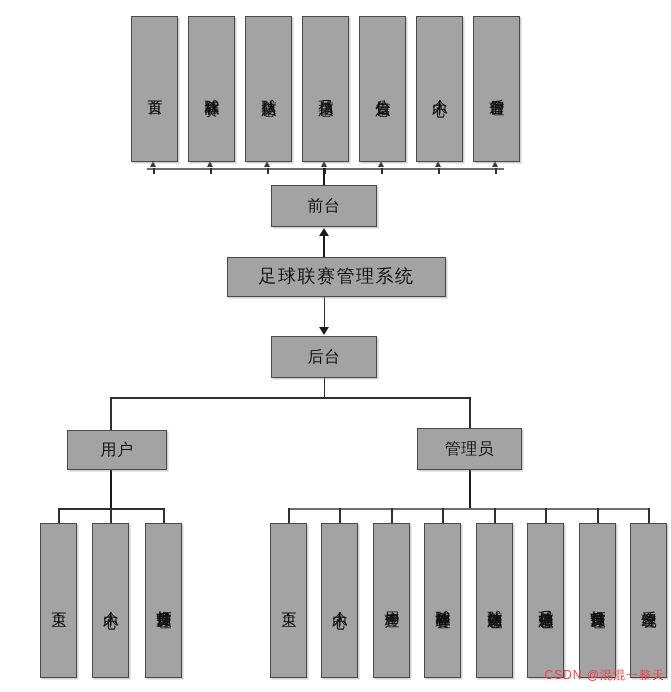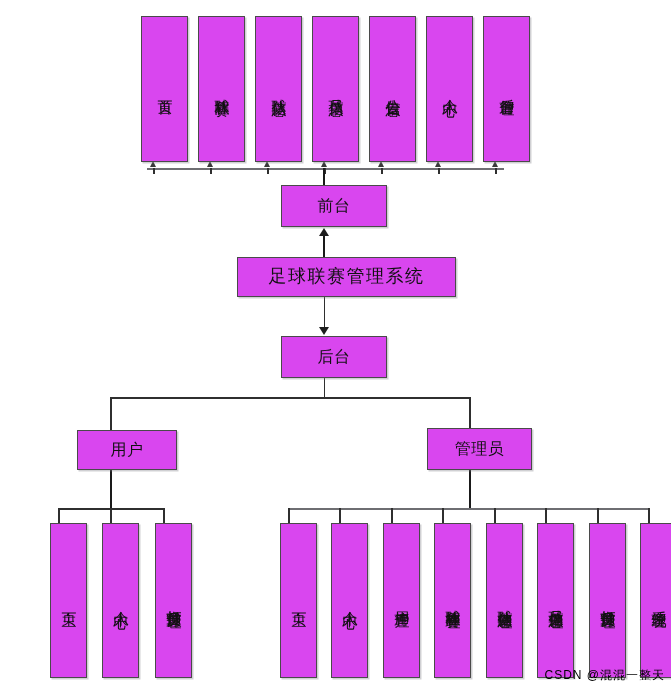--- a/index.html
+++ b/index.html
@@ -7,30 +7,29 @@
     width:671px;height:692px;
     background:#ffffff;
     font-family:"Liberation Serif","DejaVu Serif",serif;
     overflow:hidden;
   }
   #stage{position:relative;width:671px;height:692px;}
 
   
   .node{
     position:absolute;
-    background:#d946ef;
+    background:#a3a3a3;
     border:1.5px solid #4a4a4a;
     box-sizing:border-box;
     box-shadow:1.5px 1.5px 0 rgba(120,120,130,.35);
     display:flex;
     align-items:center;
     justify-content:center;
     color:#111;
     z-index:3;
-    margin-left:10px;
   }
   .node .lbl{
     display:block;
     text-align:center;
     line-height:1.06;
     letter-spacing:0.5px;
   }
   
   .vert .lbl{
     writing-mode:vertical-rl;
@@ -73,21 +72,21 @@
     border-top:8px solid #1d1d1d;
     z-index:2;
   }
 
   
   #watermark{
     position:absolute;
     right:6px;bottom:8px;
     font-family:"Liberation Sans","DejaVu Sans",sans-serif;
     font-size:12px;
-    color:#000000;
+    color:#ef4444;
     letter-spacing:1px;
     white-space:nowrap;
     z-index:5;
     user-select:none;
   }
 </style>
 </head>
 <body>
 
 <div id="stage">

